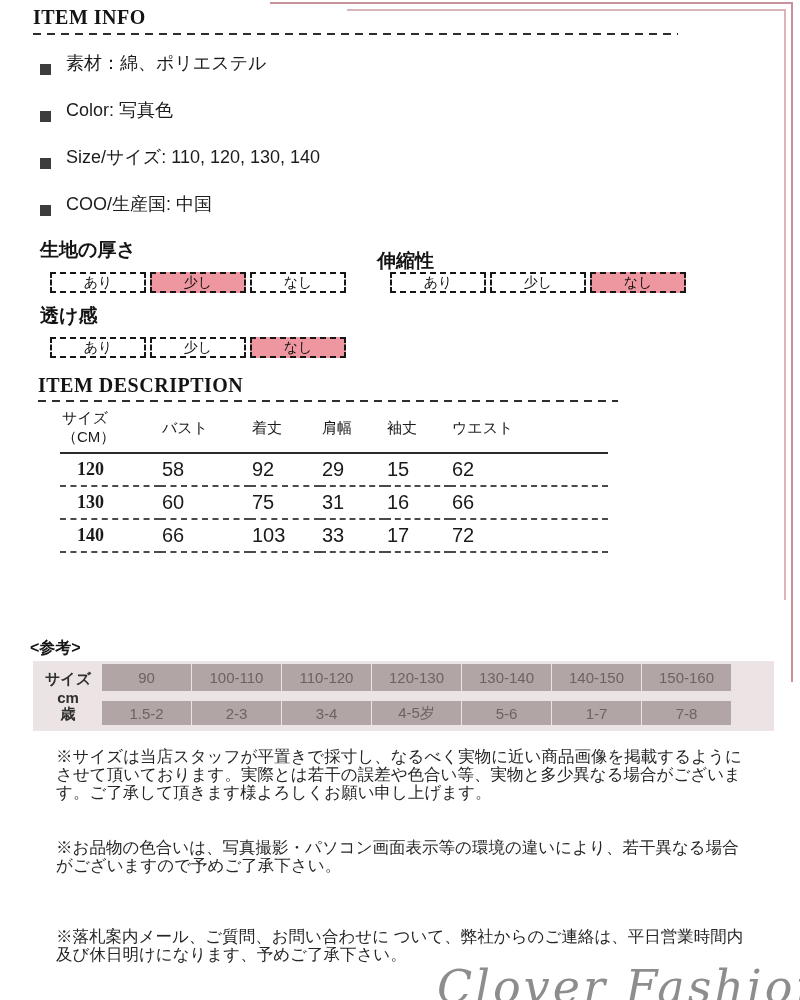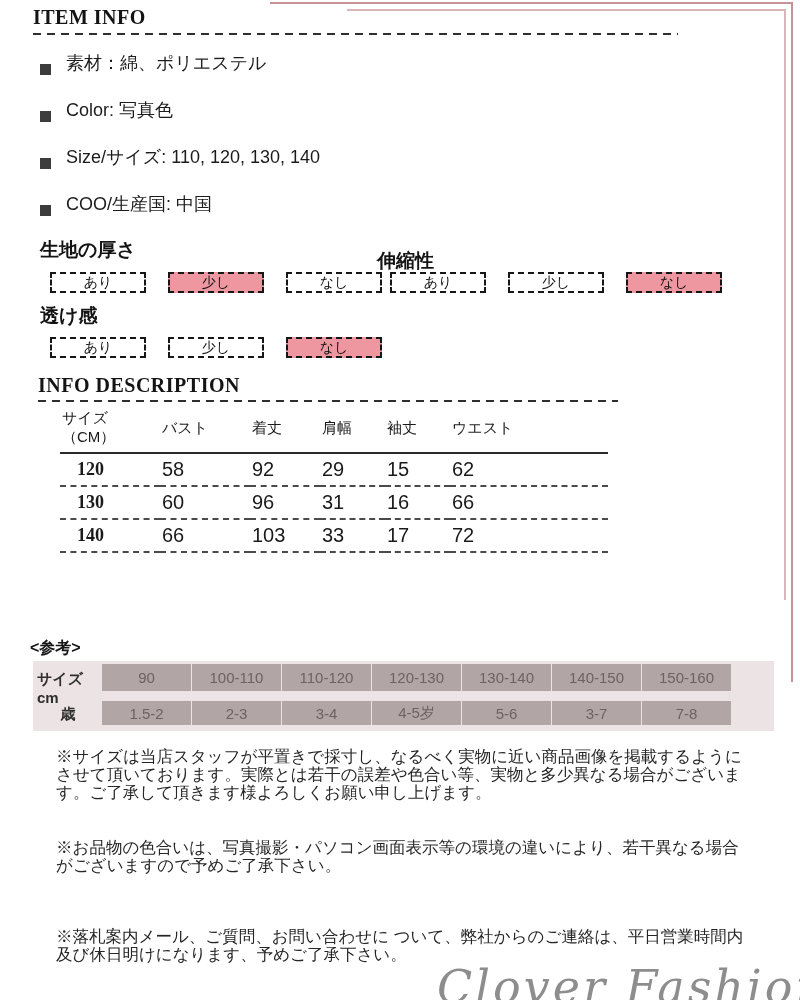--- a/index.html
+++ b/index.html
@@ -31,21 +31,21 @@
 
   .info-item { position:absolute; left:40px; height:22px; display:flex; align-items:flex-end; gap:15px; font-size:18px; color:#1c1c1c; }
   .sq { width:11px; height:11px; background:#3c3c3c; flex:0 0 auto; }
   #info-0 { top:53px; } #info-1 { top:100px; } #info-2 { top:147px; } #info-3 { top:194px; }
 
   .sec-title { position:absolute; font-size:19px; font-weight:600; color:#141414; }
   #thickness-title { top:237px; left:40px; }
   #stretch-title   { top:248px; left:377px; }
   #sheer-title     { top:303px; left:40px; }
 
-  .opts { position:absolute; display:flex; gap:22px; }
+  .opts { position:absolute; display:flex; gap:4px; }
   #thickness-opts { top:272px; left:50px; }
   #stretch-opts   { top:272px; left:390px; }
   #sheer-opts     { top:337px; left:50px; }
   .opt {
     box-sizing:border-box; width:96px; height:21px;
     border:2px dashed #161616; background:#ffffff;
     display:flex; align-items:center; justify-content:center;
     font-size:14px; color:#111;
   }
   .opt.selected { background:#ee97a0; }
@@ -59,21 +59,21 @@
     font-size:20px; color:#1a1a1a; padding:3px 0 4px 2px; height:24px;
     border-bottom:2px dashed #4a4a4a;
   }
   table.size-table td.size-col {
     font-family:"Liberation Serif", serif; font-weight:bold; font-size:18px; padding-left:17px;
   }
 
   #ref-title { position:absolute; top:638px; left:30px; font-size:16px; font-weight:bold; color:#161616; }
   .ref-band { position:absolute; top:661px; left:33px; width:741px; height:70px; background:#ece4e4; }
   .ref-row-label { position:absolute; font-size:15px; font-weight:bold; color:#2f2f2f; }
-  #ref-label-0 { top:9px; left:4px; width:62px; text-align:left; }
+  #ref-label-0 { top:9px; left:4px; width:62px; text-align:center; }
   #ref-label-1 { top:44px; left:4px; width:62px; text-align:center; }
   .ref-cells { position:absolute; left:69px; display:flex; gap:1px; }
   #ref-cells-0 { top:3px; }
   #ref-cells-1 { top:40px; }
   .ref-cell {
     width:89px; height:27px; background:#b1a5a5; color:#6e6262;
     display:flex; align-items:center; justify-content:center; font-size:15px;
   }
   #ref-cells-1 .ref-cell { height:24px; }
 
@@ -128,21 +128,21 @@
     <div class="opt selected">なし</div>
   </div>
 
   <div class="sec-title" id="sheer-title">透け感</div>
   <div class="opts" id="sheer-opts">
     <div class="opt">あり</div>
     <div class="opt">少し</div>
     <div class="opt selected">なし</div>
   </div>
 
-  <div class="serif-head" id="size-desc-title">INFO DESCRIPTION</div>
+  <div class="serif-head" id="size-desc-title">ITEM DESCRIPTION</div>
   <div class="dash-line" id="size-desc-dash"></div>
 
   <table class="size-table">
     <colgroup>
       <col style="width:100px">
         <col style="width:90px">
         <col style="width:70px">
       <col style="width:65px">
         <col style="width:65px">
         <col style="width:158px">
@@ -162,21 +162,21 @@
         <td class="size-col">120</td>
         <td>58</td>
         <td>92</td>
         <td>29</td>
         <td>15</td>
         <td>62</td>
       </tr>
       <tr>
         <td class="size-col">130</td>
         <td>60</td>
-        <td>96</td>
+        <td>75</td>
         <td>31</td>
         <td>16</td>
         <td>66</td>
       </tr>
       <tr>
         <td class="size-col">140</td>
         <td>66</td>
         <td>103</td>
         <td>33</td>
         <td>17</td>
@@ -197,21 +197,21 @@
       <div class="ref-cell">140-150</div>
       <div class="ref-cell">150-160</div>
     </div>
     <div class="ref-row-label" id="ref-label-1">歳</div>
     <div class="ref-cells" id="ref-cells-1">
       <div class="ref-cell">1.5-2</div>
       <div class="ref-cell">2-3</div>
       <div class="ref-cell">3-4</div>
       <div class="ref-cell">4-5岁</div>
       <div class="ref-cell">5-6</div>
-      <div class="ref-cell">3-7</div>
+      <div class="ref-cell">1-7</div>
       <div class="ref-cell">7-8</div>
     </div>
   </div>
 
   <div class="note" id="note-0">※サイズは当店スタッフが平置きで採寸し、なるべく実物に近い商品画像を掲載するようにさせて頂いております。実際とは若干の誤差や色合い等、実物と多少異なる場合がございます。ご了承して頂きます様よろしくお願い申し上げます。</div>
   <div class="note" id="note-1">※お品物の色合いは、写真撮影・パソコン画面表示等の環境の違いにより、若干異なる場合がございますので予めご了承下さい。</div>
   <div class="note" id="note-2">※落札案内メール、ご質問、お問い合わせに ついて、弊社からのご連絡は、平日営業時間内及び休日明けになります、予めご了承下さい。</div>
 
   <div class="watermark">Clover Fashion</div>
 

